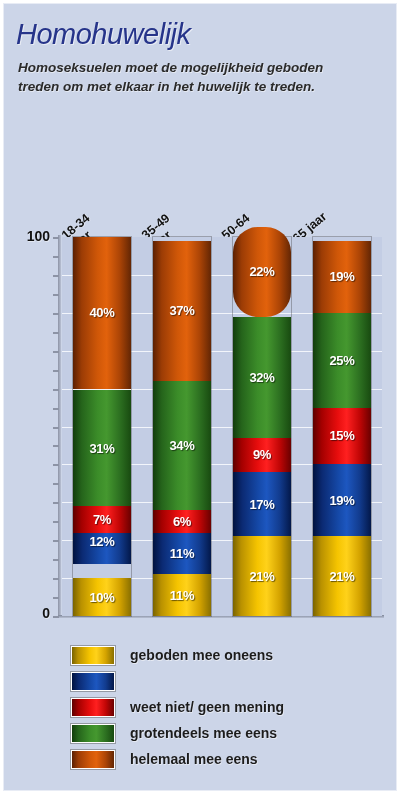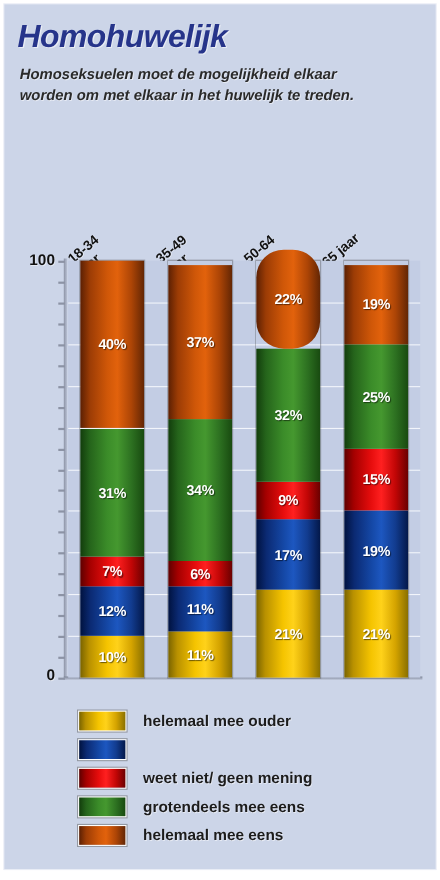--- a/index.html
+++ b/index.html
@@ -24,21 +24,21 @@
     box-shadow: 0 0 0 1px #e8ecf5;
     overflow: hidden;
   }
 
   
   .title {
     position: absolute;
     left: 12px;
     top: 14px;
     font-size: 29px;
-    font-weight: bold;
+    font-weight: normal;
     font-style: italic;
     letter-spacing: -0.5px;
     color: #26348a;
     text-shadow: 1px 1px 0 rgba(255,255,255,0.55);
     white-space: nowrap;
   }
   .subtitle {
     position: absolute;
     left: 14px;
     top: 54px;
@@ -175,21 +175,21 @@
     white-space: nowrap;
     text-shadow: 0.7px 0.7px 0 rgba(255,255,255,0.5);
   }
 </style>
 </head>
 <body>
 
 <div id="infographic">
 
   <div class="title">Homohuwelijk</div>
-  <div class="subtitle">Homoseksuelen moet de mogelijkheid elkaar worden om met elkaar in het huwelijk te treden.</div>
+  <div class="subtitle">Homoseksuelen moet de mogelijkheid geboden treden om met elkaar in het huwelijk te treden.</div>
 
   <div class="axis-v"></div>
   <div class="axis-h"></div>
 
   <div class="ylabel" id="ylab-100">100</div>
   <div class="ylabel" id="ylab-0">0</div>
 
   <div id="ticks">
       <div class="tick" style="top: 612px;"></div>
       <div class="tick" style="top: 593.05px;"></div>
@@ -236,21 +236,21 @@
         <div class="gridline" style="top: 151.6px;"></div>
         <div class="gridline" style="top: 113.7px;"></div>
         <div class="gridline" style="top: 75.8px;"></div>
         <div class="gridline" style="top: 37.9px;"></div>
       </div>
     <div id="bars">
         <div class="bar" style="left: 11px;">
           <div class="seg c-yellow" style="height: 37.9px; bottom: 0px; top: auto;">
             <span class="seg-label">10%</span>
           </div>
-          <div class="seg c-blue" style="height: 45.48px; bottom: 38px; top: auto;">
+          <div class="seg c-blue" style="height: 45.48px; bottom: 52px; top: auto;">
             <span class="seg-label">12%</span>
           </div>
           <div class="seg c-red" style="height: 26.53px; bottom: 83.38px; top: auto;">
             <span class="seg-label">7%</span>
           </div>
           <div class="seg c-green" style="height: 116px; bottom: 109.91px; top: auto;">
             <span class="seg-label">31%</span>
           </div>
           <div class="seg c-orange" style="height: 151.6px; bottom: 227.4px; top: auto;">
             <span class="seg-label">40%</span>
@@ -306,21 +306,21 @@
           <div class="seg c-orange" style="height: 72.01px; bottom: 303.2px; top: auto;">
             <span class="seg-label">19%</span>
           </div>
         </div>
       </div>
   </div>
 
   <div id="legend">
       <div class="legend-row">
         <div class="swatch c-yellow"></div>
-        <div class="legend-text">helemaal mee ouder</div>
+        <div class="legend-text">geboden mee oneens</div>
       </div>
       <div class="legend-row">
         <div class="swatch c-blue"></div>
       </div>
       <div class="legend-row">
         <div class="swatch c-red"></div>
         <div class="legend-text">weet niet/ geen mening</div>
       </div>
       <div class="legend-row">
         <div class="swatch c-green"></div>

